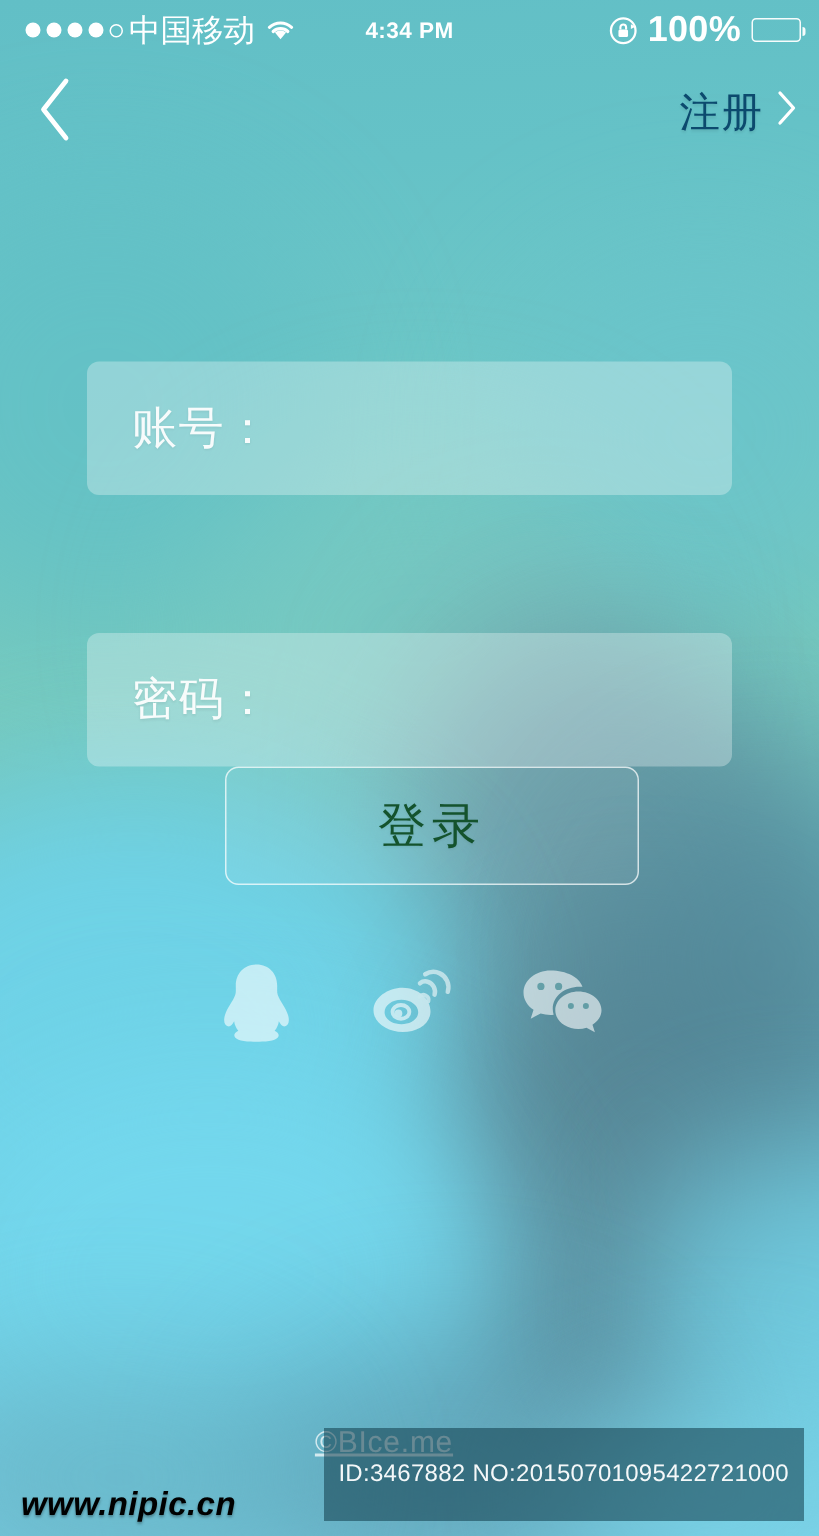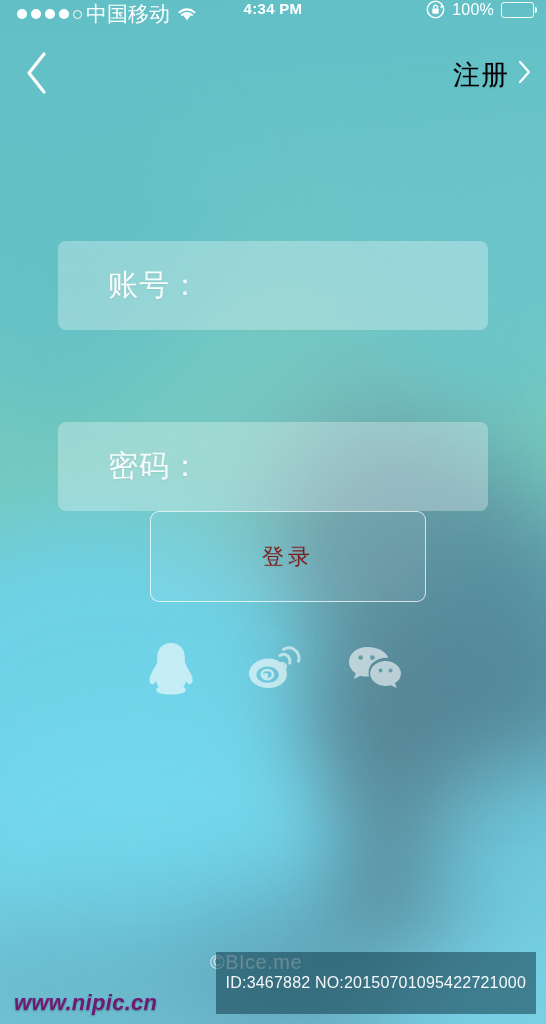--- a/index.html
+++ b/index.html
@@ -57,21 +57,21 @@
   .b13{ left: 360px;   top: 930px;  width: 230px; height: 130px; background: #79d4e8; opacity: .7; }
   .b14{ left: 170px;   top: 560px;  width: 150px; height: 380px; background: #7bd0dd; opacity: .45; }
 
   
   .status-bar {
     position: absolute;
     left: 0; top: 0;
     width: 546px;
     height: 40px;
     display: flex;
-    align-items: flex-start;
+    align-items: center;
     color: #ffffff;
     font-size: 21px;
     letter-spacing: .2px;
   }
   .sb-left {
     display: flex;
     align-items: center;
     margin-left: 17px;
     gap: 0px;
   }
@@ -90,21 +90,21 @@
     letter-spacing: .3px;
   }
   .sb-right {
     margin-left: auto;
     display: flex;
     align-items: center;
     gap: 7px;
     margin-right: 12px;
   }
   .rot-lock { width: 19px; height: 19px; }
-  .battery-pct { font-size: 16px; font-weight: normal; }
+  .battery-pct { font-size: 24px; font-weight: bold; }
   .battery {
     width: 33px; height: 16px;
     border: 1.6px solid rgba(255,255,255,.95);
     border-radius: 3px;
     position: relative;
     box-sizing: border-box;
     padding: 1.5px;
   }
   .battery::after {
     content: "";
@@ -130,65 +130,64 @@
     display: flex; align-items: center; justify-content: center;
     cursor: pointer;
   }
   .register-btn {
     position: absolute;
     right: 14px; top: 10px;
     height: 50px;
     display: flex;
     align-items: center;
     gap: 8px;
-    color: #000000;
+    color: #0c4a6e;
     font-size: 27px;
     letter-spacing: 1px;
     cursor: pointer;
     text-shadow: 0 1px 2px rgba(0,0,0,.10);
   }
 
   
   .field {
     position: absolute;
     left: 58px;
     width: 430px;
     height: 89px;
     border-radius: 8px;
     background: rgba(255,255,255,.30);
     box-sizing: border-box;
     display: flex;
     align-items: center;
     cursor: text;
-    padding-left: 20px;
   }
   .field-account  { top: 241px; }
   .field-password { top: 376px; margin-top: 46px; }
   .field-placeholder {
     padding-left: 30px;
     color: rgba(255,255,255,.93);
     font-size: 30px;
     letter-spacing: 1px;
     text-shadow: 0 1px 2px rgba(0,0,0,.07);
   }
 
   .login-btn {
     position: absolute;
     left: 150px;
     top: 511px;
     width: 276px;
-    height: 91px;
+    height: 79px;
     border-radius: 9px;
     border: 1.4px solid rgba(255,255,255,.72);
     background: rgba(255,255,255,.07);
     display: flex;
     align-items: center;
     justify-content: center;
-    color: #7f1d1d;
-    font-size: 22px;
+    color: #14532d;
+    font-size: 32px;
     letter-spacing: 4px;
     cursor: pointer;
     box-sizing: border-box;
     text-shadow: 0 1px 2px rgba(0,0,0,.08);
   }
 
   
   .social-row {
     position: absolute;
     left: 0;
@@ -209,20 +208,21 @@
 
   
   .copyright {
     position: absolute;
     left: 0; top: 951px;
     width: 512px;
     text-align: center;
     color: rgba(255,255,255,.72);
     font-size: 20px;
     letter-spacing: .5px;
+    text-decoration: underline;
   }
   .watermark {
     position: absolute;
     left: 14px;
     bottom: 8px;
     display: flex;
     align-items: baseline;
     gap: 8px;
   }
   .wm-cn {
@@ -235,21 +235,21 @@
       -1.5px -1.5px 0 #10333b,
        1.5px -1.5px 0 #10333b,
       -1.5px  1.5px 0 #10333b,
        1.5px  1.5px 0 #10333b,
        0 2px 3px rgba(0,0,0,.4);
   }
   .wm-url {
     font-size: 22px;
     font-weight: bold;
     font-style: italic;
-    color: #701a75;
+    color: #000000;
     letter-spacing: .3px;
     text-shadow: 0 1px 2px rgba(0,0,0,.35);
     text-align: center;
   }
   .id-badge {
     position: absolute;
     right: 10px;
     bottom: 10px;
     background: rgba(16,60,74,.55);
     color: rgba(255,255,255,.95);

